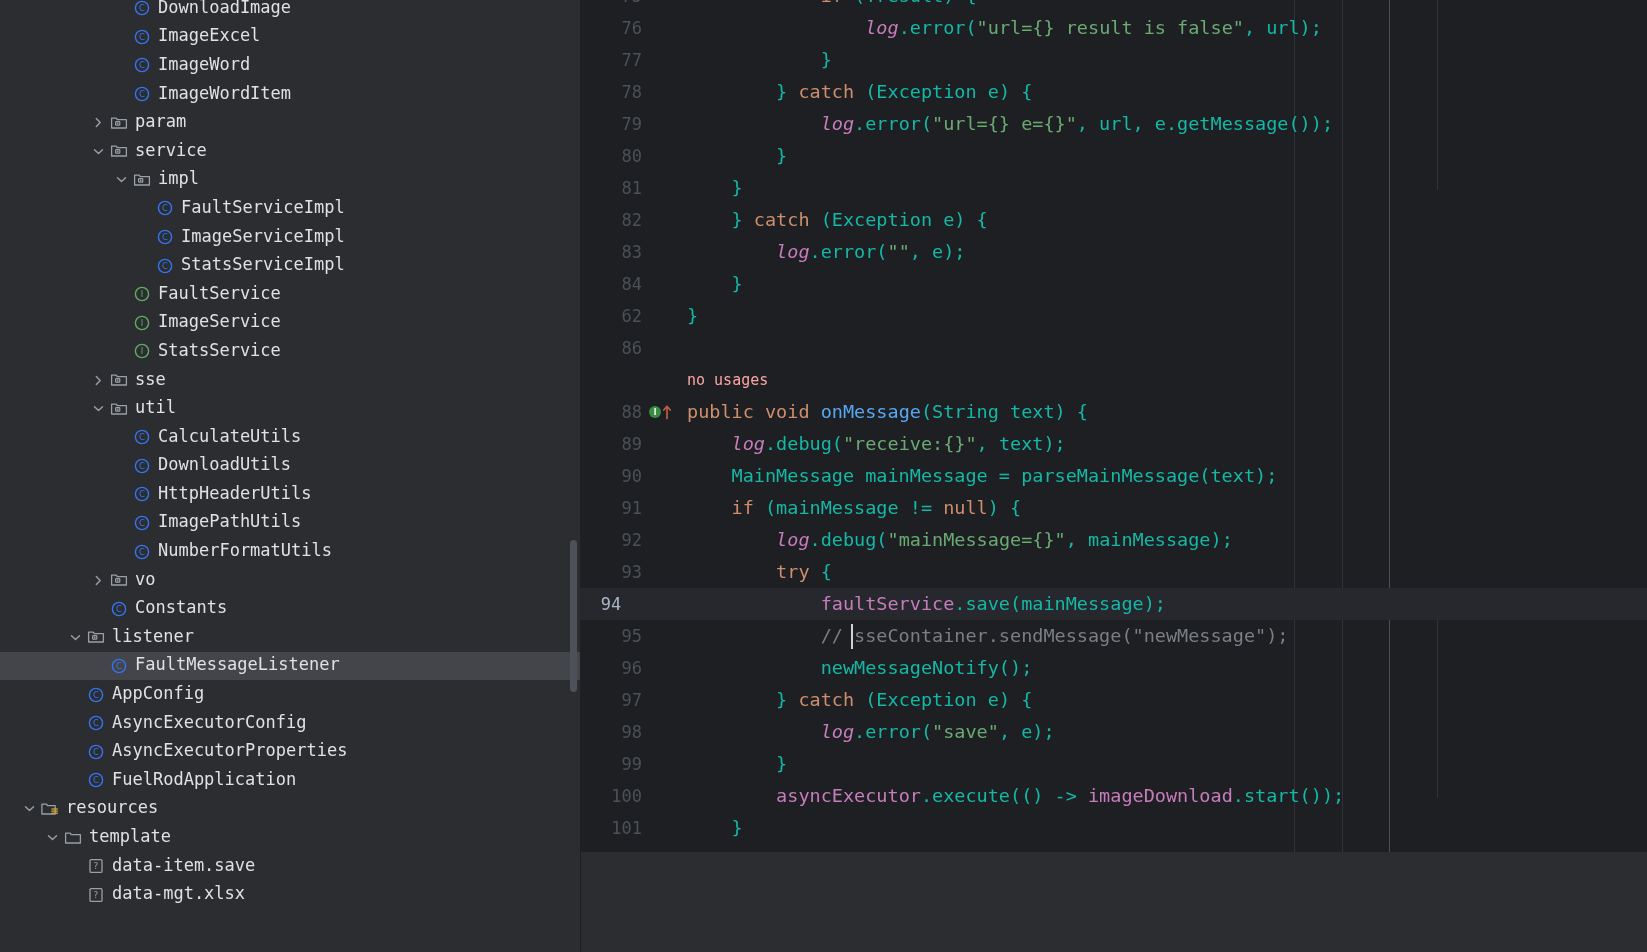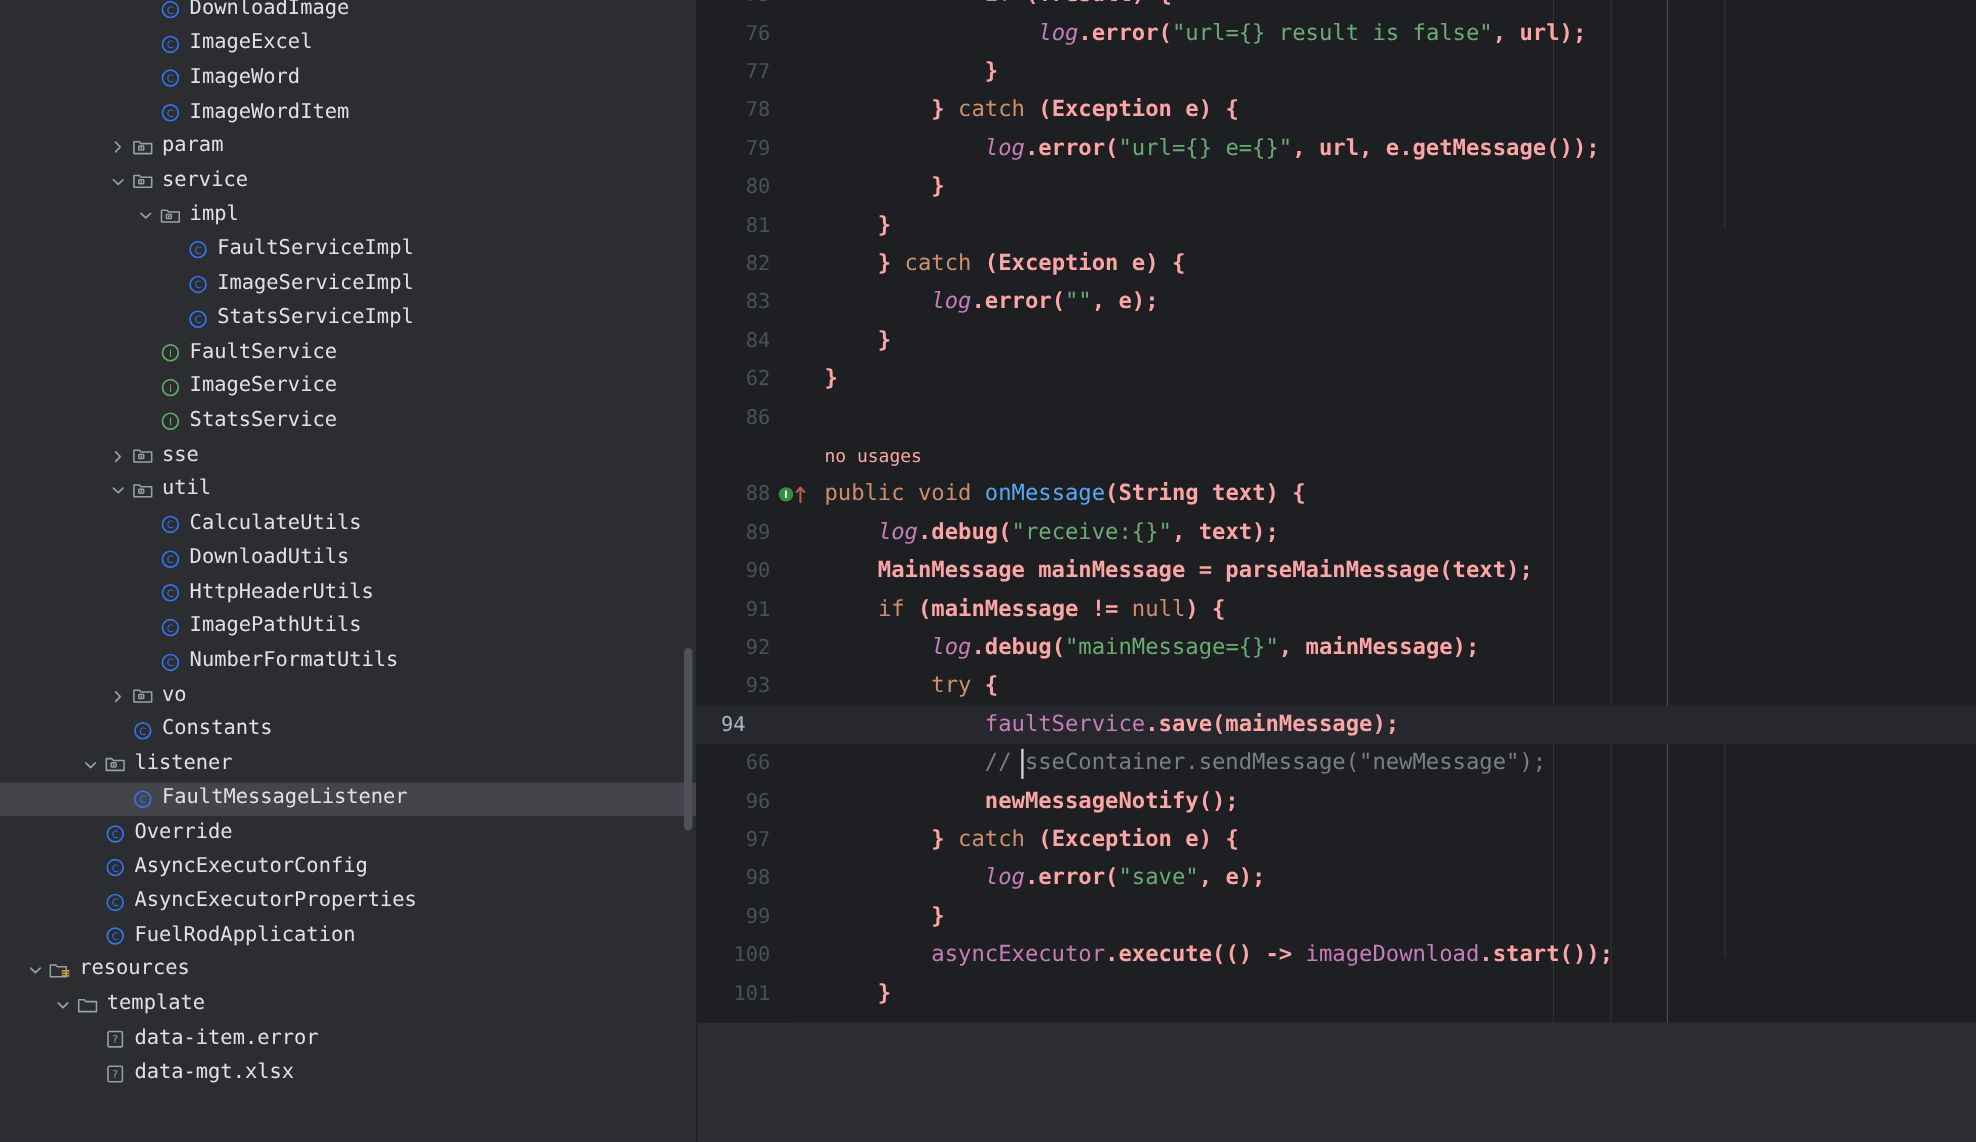--- a/index.html
+++ b/index.html
@@ -184,21 +184,21 @@
   }
 
   
   .kw    { color: #cf8e6d; }  
   .str   { color: #6aab73; }  
   .anno  { color: #b3ae60; }  
   .fld   { color: #c77dbb; }  
   .fldi  { color: #c77dbb; font-style: italic; }  
   .mtd   { color: #56a8f5; }  
   .cmt   { color: #7a7e85; }  
-  .pln   { color: #fca5a5; font-weight: bold; }  
+  .pln   { color: #14b8a6; }  
 </style>
 </head>
 <body>
 
 <div id="app">
 
   <div id="sidebar">
     <div id="tree">
         <div class="row">
           <span style="flex: 0 0 auto; width: 113px;"></span>
@@ -501,21 +501,21 @@
         </div>
         <div class="row">
           <span style="flex: 0 0 auto; width: 67px;"></span>
           <span class="arrow none"></span>
           <span class="icon">
             <svg width="18" height="18" viewBox="0 0 18 18">
               <circle cx="9" cy="9" r="6.6" fill="none" stroke="#3574f0" stroke-width="1.4"></circle>
               <text x="9" y="12.3" text-anchor="middle" font-size="8.5" font-family="DejaVu Sans, sans-serif" fill="#3574f0">C</text>
             </svg>
           </span>
-          <span class="label">Override</span>
+          <span class="label">AppConfig</span>
         </div>
         <div class="row">
           <span style="flex: 0 0 auto; width: 67px;"></span>
           <span class="arrow none"></span>
           <span class="icon">
             <svg width="18" height="18" viewBox="0 0 18 18">
               <circle cx="9" cy="9" r="6.6" fill="none" stroke="#3574f0" stroke-width="1.4"></circle>
               <text x="9" y="12.3" text-anchor="middle" font-size="8.5" font-family="DejaVu Sans, sans-serif" fill="#3574f0">C</text>
             </svg>
           </span>
@@ -576,21 +576,21 @@
         </div>
         <div class="row">
           <span style="flex: 0 0 auto; width: 67px;"></span>
           <span class="arrow none"></span>
           <span class="icon">
             <svg width="18" height="18" viewBox="0 0 18 18">
               <rect x="3" y="2.6" width="12" height="12.8" rx="1.2" fill="none" stroke="#9aa0a6" stroke-width="1.3"></rect>
               <text x="9" y="12.4" text-anchor="middle" font-size="9" font-family="DejaVu Sans, sans-serif" fill="#9aa0a6">?</text>
             </svg>
           </span>
-          <span class="label">data-item.error</span>
+          <span class="label">data-item.save</span>
         </div>
         <div class="row">
           <span style="flex: 0 0 auto; width: 67px;"></span>
           <span class="arrow none"></span>
           <span class="icon">
             <svg width="18" height="18" viewBox="0 0 18 18">
               <rect x="3" y="2.6" width="12" height="12.8" rx="1.2" fill="none" stroke="#9aa0a6" stroke-width="1.3"></rect>
               <text x="9" y="12.4" text-anchor="middle" font-size="9" font-family="DejaVu Sans, sans-serif" fill="#9aa0a6">?</text>
             </svg>
           </span>
@@ -632,21 +632,21 @@
               </svg><svg width="10" height="15" viewBox="0 0 10 15">
                 <path d="M5 1.5 L5 13.5" stroke="#c05c4a" stroke-width="1.7" stroke-linecap="round"></path>
                 <path d="M1.8 5 L5 1.4 L8.2 5" fill="none" stroke="#c05c4a" stroke-width="1.7" stroke-linecap="round" stroke-linejoin="round"></path>
               </svg></span></span><span class="ctext"><span class="kw">public void</span><span class="pln"> </span><span class="mtd">onMessage</span><span class="pln">(String text) {</span></span></div>
         <div class="cline"><span class="lnum">89</span><span class="gutter-icons"></span><span class="ctext"><span class="pln">    </span><span class="fldi">log</span><span class="pln">.debug(</span><span class="str">"receive:{}"</span><span class="pln">, text);</span></span></div>
         <div class="cline"><span class="lnum">90</span><span class="gutter-icons"></span><span class="ctext"><span class="pln">    MainMessage mainMessage = parseMainMessage(text);</span></span></div>
         <div class="cline"><span class="lnum">91</span><span class="gutter-icons"></span><span class="ctext"><span class="pln">    </span><span class="kw">if</span><span class="pln"> (mainMessage != </span><span class="kw">null</span><span class="pln">) {</span></span></div>
         <div class="cline"><span class="lnum">92</span><span class="gutter-icons"></span><span class="ctext"><span class="pln">        </span><span class="fldi">log</span><span class="pln">.debug(</span><span class="str">"mainMessage={}"</span><span class="pln">, mainMessage);</span></span></div>
         <div class="cline"><span class="lnum">93</span><span class="gutter-icons"></span><span class="ctext"><span class="pln">        </span><span class="kw">try</span><span class="pln"> {</span></span></div>
         <div class="cline caret-line"><span class="lnum">94</span><span class="gutter-icons"></span><span class="ctext"><span class="pln">            </span><span class="fld">faultService</span><span class="pln">.save(mainMessage);</span></span></div>
-        <div class="cline"><span class="lnum">66</span><span class="gutter-icons"></span><span class="ctext"><span class="pln">            </span><span class="cmt">// sseContainer.sendMessage("newMessage");</span></span></div>
+        <div class="cline"><span class="lnum">95</span><span class="gutter-icons"></span><span class="ctext"><span class="pln">            </span><span class="cmt">// sseContainer.sendMessage("newMessage");</span></span></div>
         <div class="cline"><span class="lnum">96</span><span class="gutter-icons"></span><span class="ctext"><span class="pln">            newMessageNotify();</span></span></div>
         <div class="cline"><span class="lnum">97</span><span class="gutter-icons"></span><span class="ctext"><span class="pln">        } </span><span class="kw">catch</span><span class="pln"> (Exception e) {</span></span></div>
         <div class="cline"><span class="lnum">98</span><span class="gutter-icons"></span><span class="ctext"><span class="pln">            </span><span class="fldi">log</span><span class="pln">.error(</span><span class="str">"save"</span><span class="pln">, e);</span></span></div>
         <div class="cline"><span class="lnum">99</span><span class="gutter-icons"></span><span class="ctext"><span class="pln">        }</span></span></div>
         <div class="cline"><span class="lnum">100</span><span class="gutter-icons"></span><span class="ctext"><span class="pln">        </span><span class="fld">asyncExecutor</span><span class="pln">.execute(() -&gt; </span><span class="fld">imageDownload</span><span class="pln">.start());</span></span></div>
         <div class="cline"><span class="lnum">101</span><span class="gutter-icons"></span><span class="ctext"><span class="pln">    }</span></span></div>
       </div>
     <div id="caret" style="left: 271px; top: 624px;"></div>
   </div>
 

